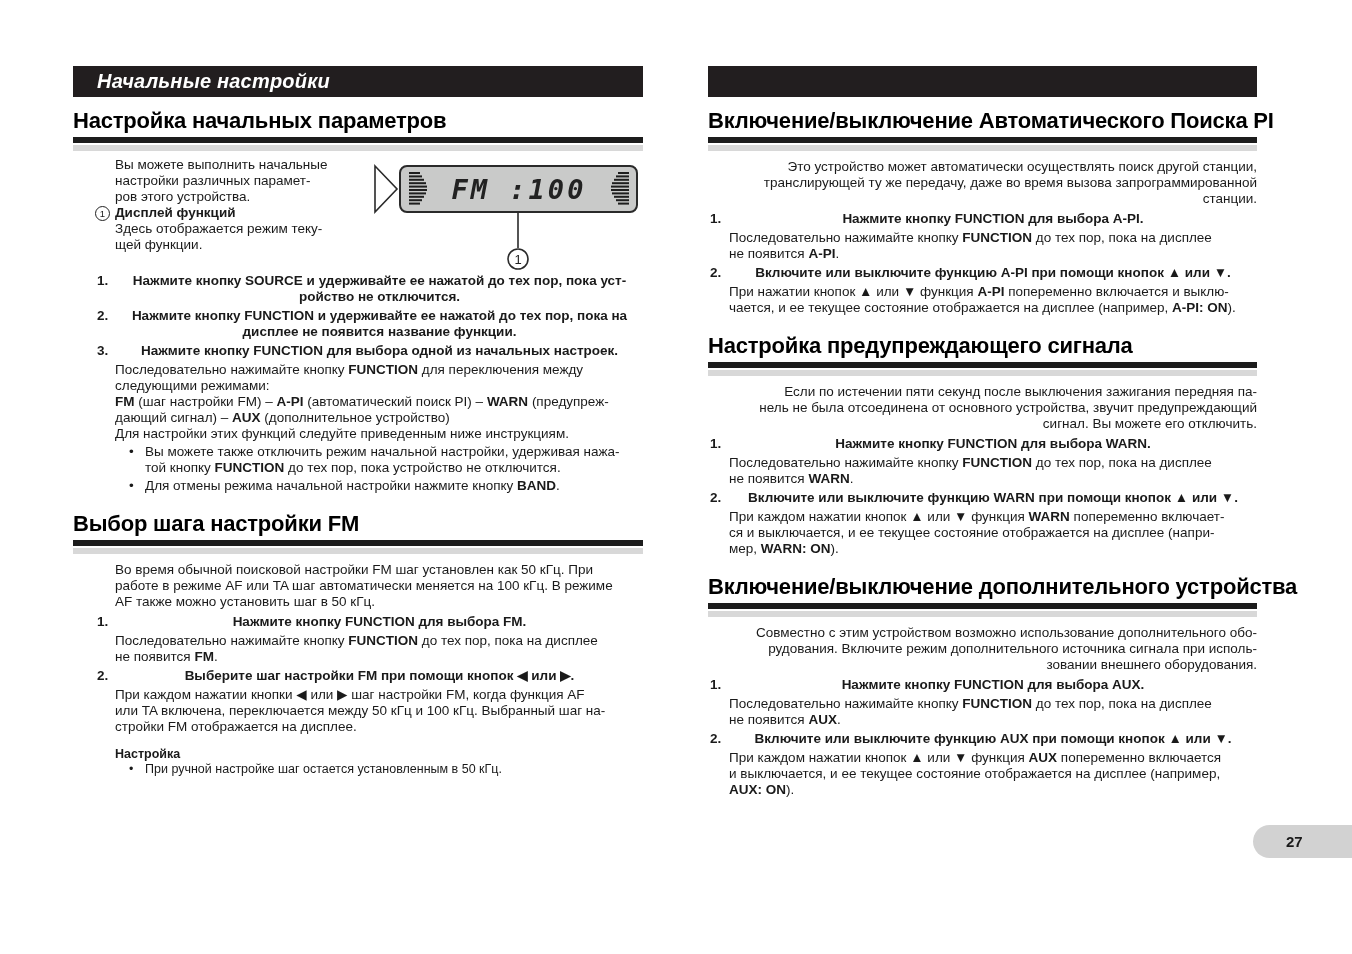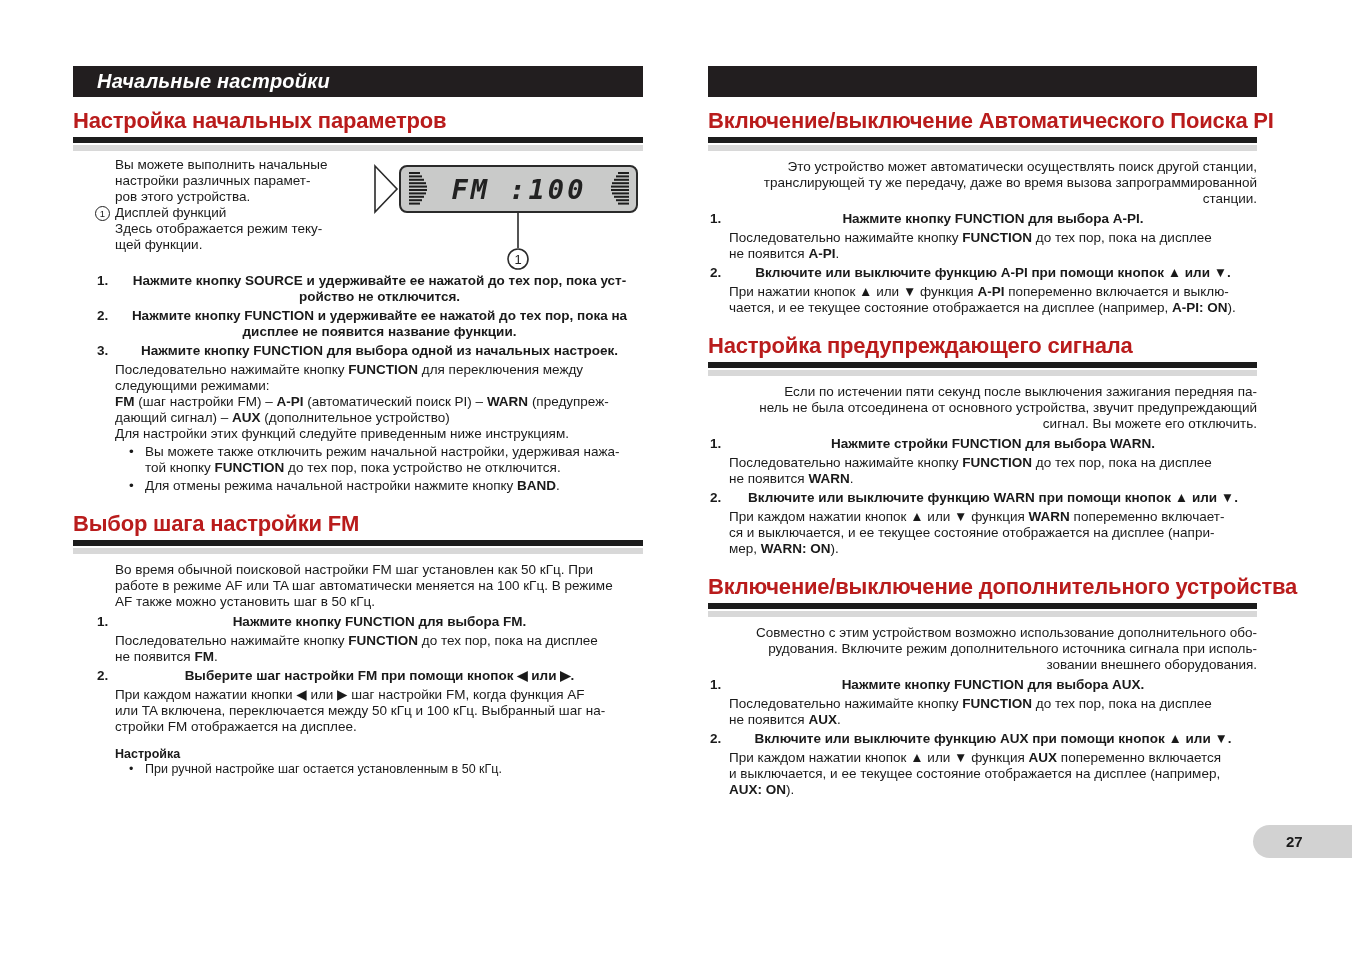--- a/index.html
+++ b/index.html
@@ -7,21 +7,21 @@
         font-family:"Liberation Sans",sans-serif;color:#1a1a1a;}
   .col{position:absolute;top:66px;}
   .col-left{left:73px;width:570px;}
   .col-right{left:708px;width:549px;}
 
   .banner{height:31px;background:#221e1f;color:#ffffff;font-size:20px;font-weight:bold;
           font-style:italic;line-height:31px;padding-left:24px;letter-spacing:.2px;}
   .banner.empty{padding-left:0;}
 
   .section-heading{margin:10px 0 0;font-size:22px;line-height:27px;font-weight:bold;
-                   letter-spacing:-.2px;white-space:nowrap;color:#b91c1c;}
+                   letter-spacing:-.2px;white-space:nowrap;color:#000000;}
   .rule-b{height:6px;background:#1c1c1c;margin-top:3px;}
   .rule-g{height:6px;background:#d8d8d8;margin-top:2px;}
 
   .section{margin-top:0;}
   .section + .section{margin-top:16px;}
 
   .body-txt{font-size:13.5px;line-height:16px;}
   .para{margin-top:8px;}
   .col-left .para{padding-left:42px;}
   .col-right .para{padding-left:20px;text-align:right;}
@@ -42,21 +42,21 @@
   .note-title{font-weight:bold;}
   .note-bullet{display:flex;margin-left:14px;}
   .note-bullet::before{content:"\2022";width:16px;flex:none;}
 
   
   .intro-row{position:relative;margin-top:6px;height:112px;}
   .intro-text{padding-left:42px;width:300px;}
   .callout{position:relative;margin-top:0;}
   .circ-num{position:absolute;left:-20px;top:1px;width:13px;height:13px;border:1px solid #222;
             border-radius:50%;font-size:9.5px;line-height:13px;text-align:center;display:block;}
-  .callout-title{font-weight:normal;}
+  .callout-title{font-weight:bold;}
   .figure{position:absolute;top:2px;right:0;width:272px;height:115px;}
 
   .page-tab{position:absolute;left:1253px;top:825px;width:110px;height:33px;background:#d2d2d2;
             border-radius:17px 0 0 17px;font-size:15px;font-weight:bold;line-height:33px;
             text-align:left;}
   .page-tab span{display:inline-block;margin-left:33px;}
 </style>
 </head>
 <body>
 
@@ -195,21 +195,21 @@
     </div>
 
     <div class="section">
       <h2 class="section-heading">Настройка предупреждающего сигнала</h2>
       <div class="rule-b"></div>
       <div class="rule-g"></div>
       <div class="para body-txt">Если по истечении пяти секунд после выключения зажигания передняя па-<br>нель не была отсоединена от основного устройства, звучит предупреждающий<br>сигнал. Вы можете его отключить.</div>
       <div class="steps body-txt">
         <div class="step">
           <span class="step-num">1.</span>
-          <div class="step-title">Нажмите стройки FUNCTION для выбора WARN.</div>
+          <div class="step-title">Нажмите кнопку FUNCTION для выбора WARN.</div>
         </div>
         <div class="step-body">Последовательно нажимайте кнопку <b>FUNCTION</b> до тех пор, пока на дисплее<br>не появится <b>WARN</b>.</div>
         <div class="step">
           <span class="step-num">2.</span>
           <div class="step-title">Включите или выключите функцию WARN при помощи кнопок ▲ или ▼.</div>
         </div>
         <div class="step-body">При каждом нажатии кнопок ▲ или ▼ функция <b>WARN</b> попеременно включает-<br>ся и выключается, и ее текущее состояние отображается на дисплее (напри-<br>мер, <b>WARN: ON</b>).</div>
       </div>
     </div>
 

